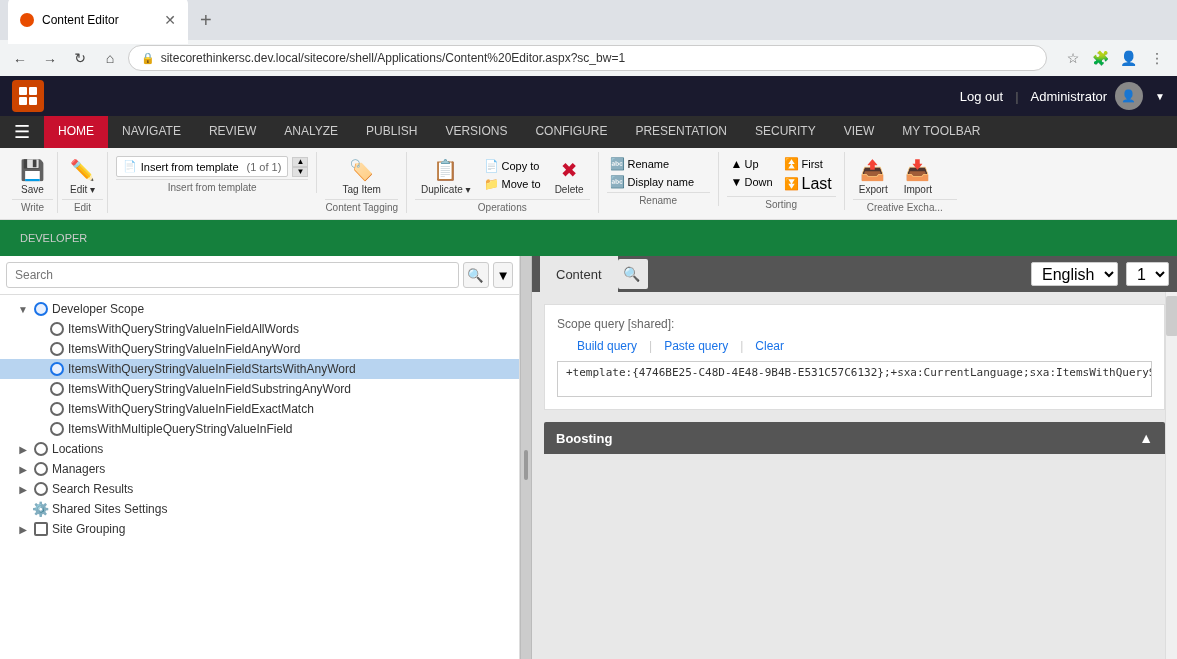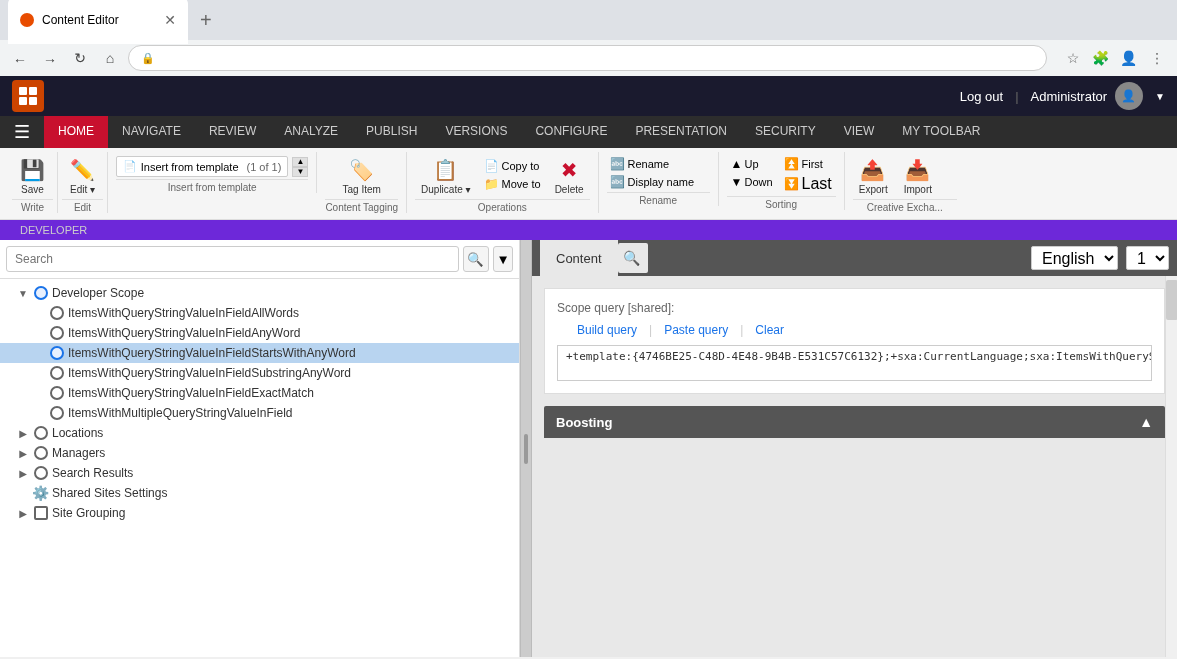--- a/index.html
+++ b/index.html
@@ -97,20 +97,21 @@
   <span style="font-size:20px; color:#666; cursor:pointer; margin-left:4px;">+</span>
 </div>
 
 <div class="browser-nav">
   <button class="nav-btn">←</button>
   <button class="nav-btn">→</button>
   <button class="nav-btn">↻</button>
   <button class="nav-btn">⌂</button>
   <div class="address-bar">
     <span style="color:#555; font-size:11px; margin-right:6px;">🔒</span>
+    <span>sitecorethinkersc.dev.local/sitecore/shell/Applications/Content%20Editor.aspx?sc_bw=1</span>
   </div>
   <div class="address-bar-actions">
     <button class="nav-icon-btn">☆</button>
     <button class="nav-icon-btn">🧩</button>
     <button class="nav-icon-btn">👤</button>
     <button class="nav-icon-btn">⋮</button>
   </div>
 </div>
 
 <div class="app-header">
@@ -294,21 +295,21 @@
         </div>
         <div class="ribbon-btn">
           <span class="ribbon-btn-icon blue">📥</span>
           <span class="ribbon-btn-label">Import</span>
         </div>
       </div>
       <div style="font-size:10px;color:#666;margin-top:2px;border-top:1px solid #ddd;width:100%;text-align:center;padding-top:2px;">Creative Excha...</div>
     </div>
   </div>
 
-  <div style="background:#6d28d9; height:20px; display:flex; align-items:center; padding:0 8px;">
+  <div style="background:#15803d; height:36px; display:flex; align-items:center; padding:0 8px;">
     <div style="padding:0 12px; height:22px; display:flex; align-items:center; font-size:11px; color:#ccc; cursor:pointer;">DEVELOPER</div>
   </div>
 </div>
 
 <div class="content-area" style="height: calc(659px - 40px - 36px - 40px - 72px - 22px - 32px);">
 
   <div class="tree-panel">
 
     <div class="search-bar">
       <input type="text" class="search-input" placeholder="Search" style="">

